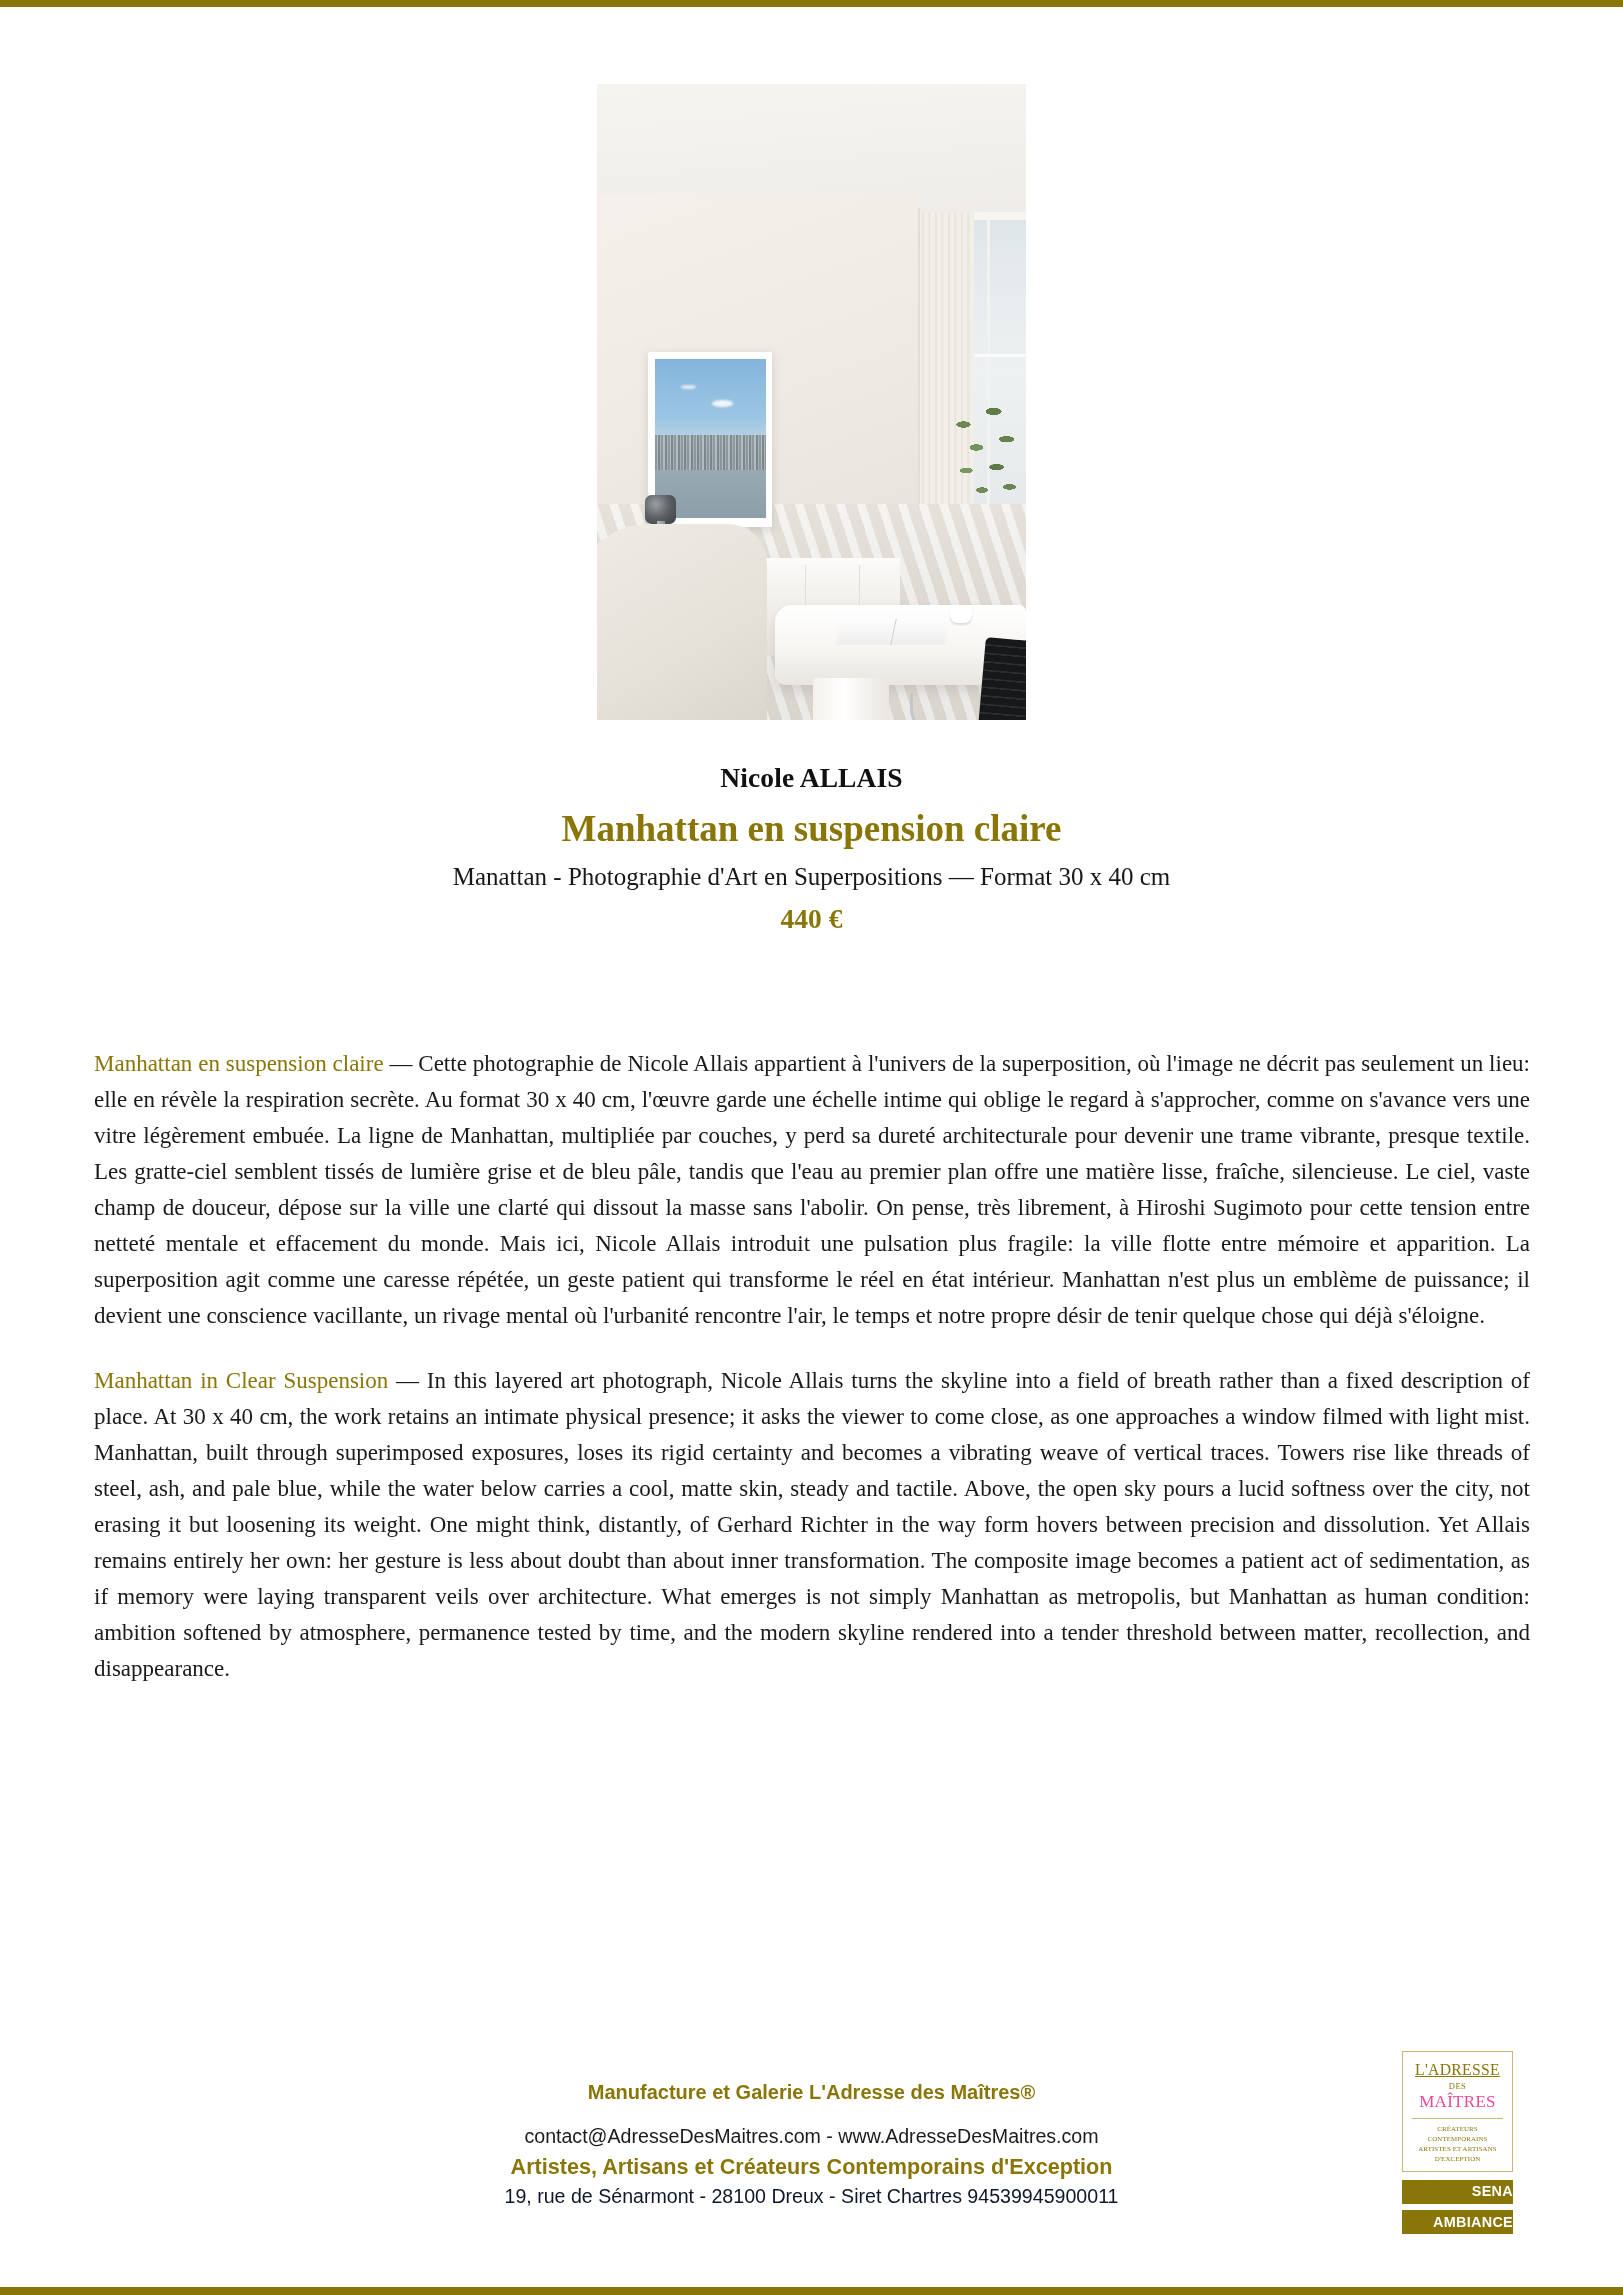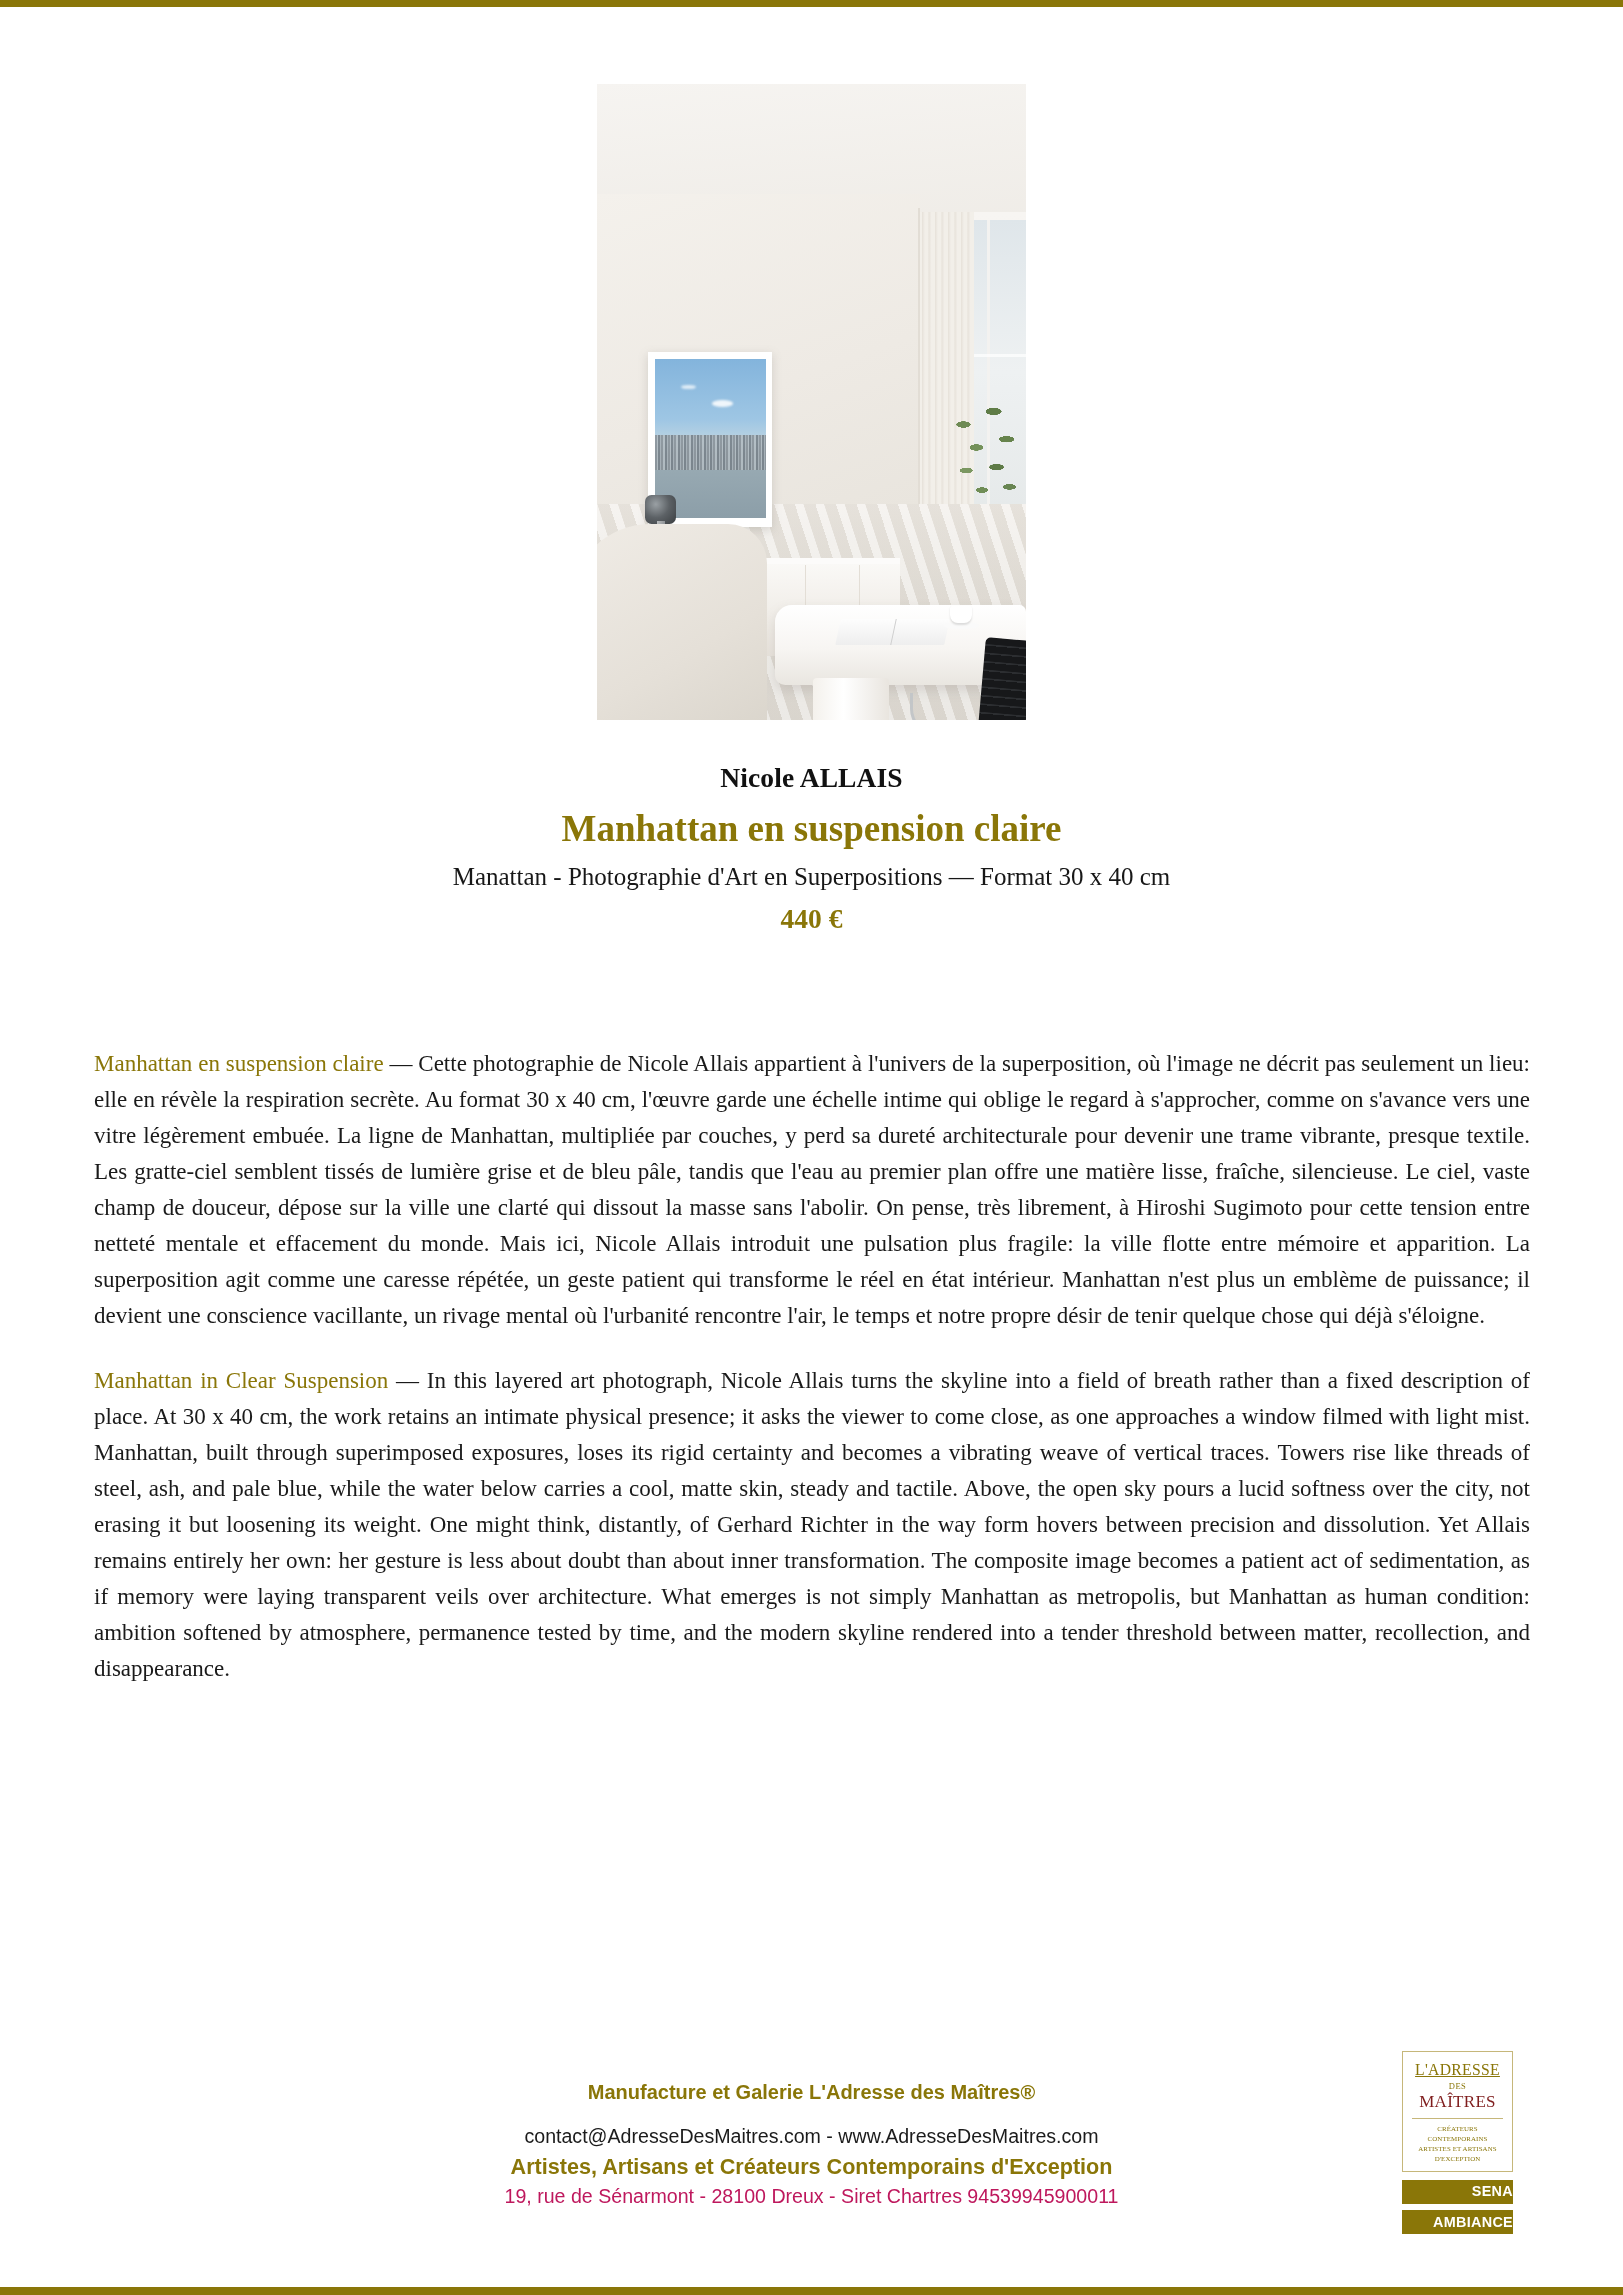--- a/index.html
+++ b/index.html
@@ -302,21 +302,21 @@
   }
   .f-line3 {
     margin-top: 5.9px;
     font-weight: bold;
     font-size: 21.6px;
     color: #8a7608;
   }
   .f-line4 {
     margin-top: 5.2px;
     font-size: 19.6px;
-    color: #be185d;
+    color: #0f172a;
   }
 
   
   .logo-block {
     position: absolute;
     top: 2051px;
     left: 1402px;
     width: 111px;
   }
   .logo-card {
@@ -335,21 +335,21 @@
   .logo-l2 {
     font-family: "Liberation Serif", serif;
     font-size: 8.5px;
     color: #8a7608;
     margin-top: 2px;
     letter-spacing: 0.4px;
   }
   .logo-l3 {
     font-family: "Liberation Serif", serif;
     font-size: 17px;
-    color: #7f1d1d;
+    color: #ec4899;
     margin-top: 0.7px;
     letter-spacing: 0.3px;
   }
   .logo-divider {
     height: 0.7px;
     background: #c6b77a;
     margin: 6.5px 5.2px 5.2px 5.2px;
   }
   .logo-sub {
     font-family: "Liberation Serif", serif;

